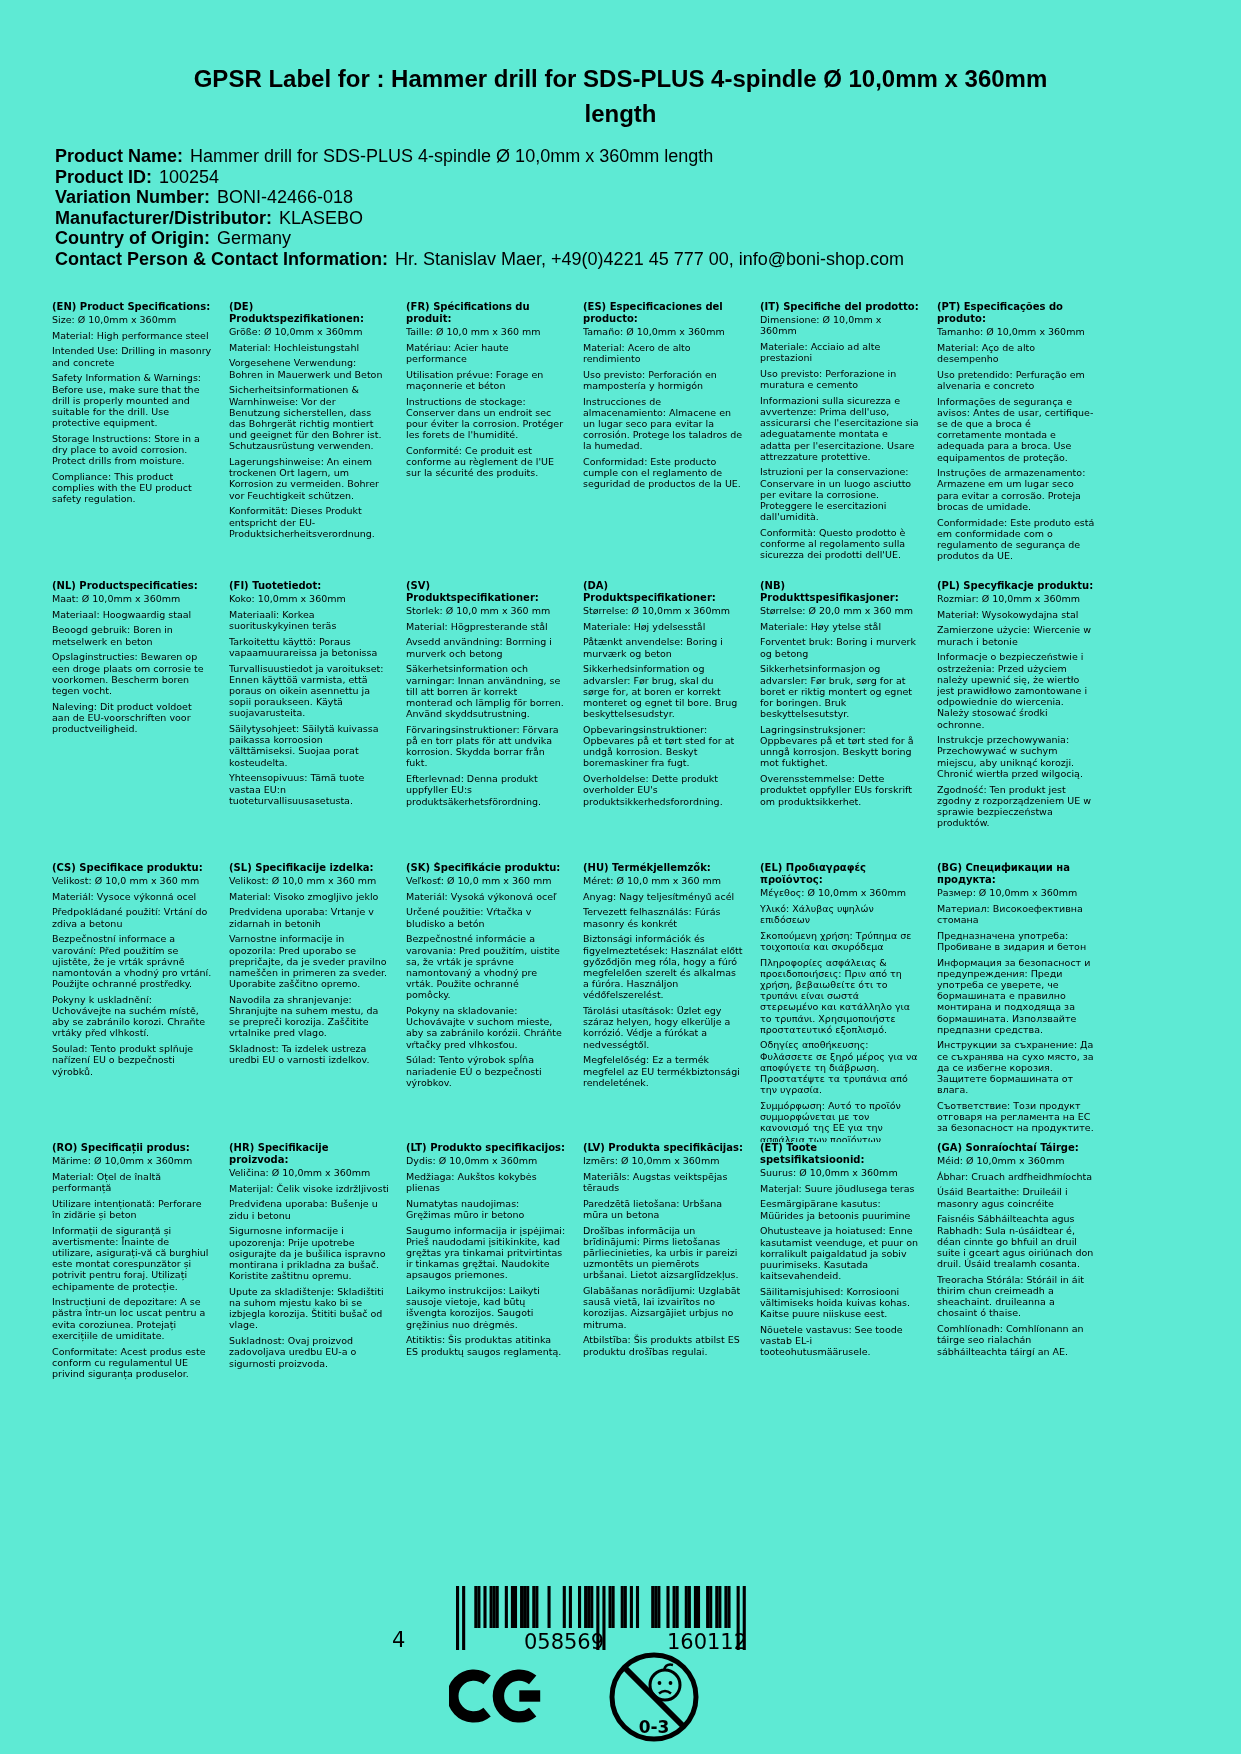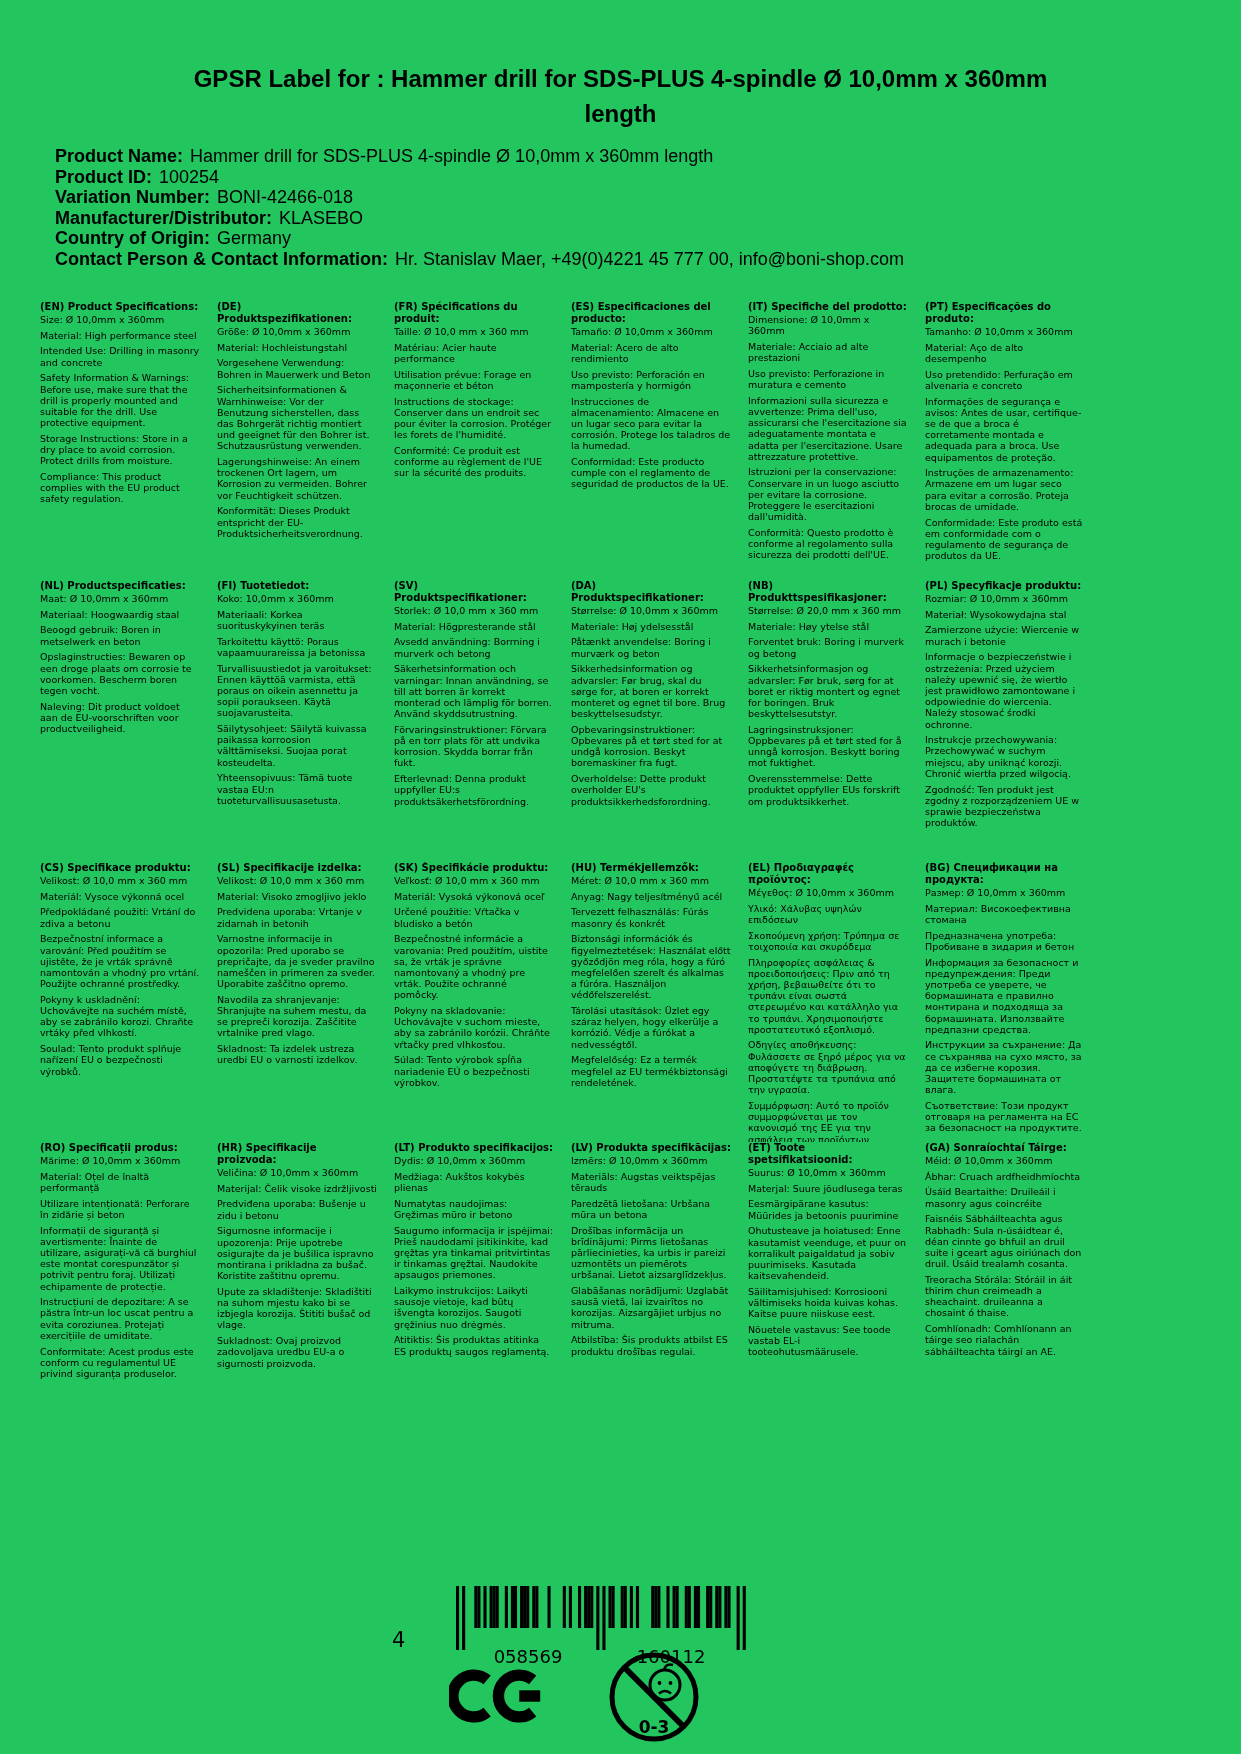--- a/index.html
+++ b/index.html
@@ -1,34 +1,34 @@
 <!DOCTYPE html>
 <html><head>
 <meta charset="utf-8">
 <style>
   html,body{margin:0;padding:0;background:#e8e8e8;}
-  .page{position:relative;width:1241px;height:1754px;background:#22c55e;color:#000;
+  .page{position:relative;width:1241px;height:1754px;background:#5eead4;color:#000;
         font-family:"DejaVu Sans",sans-serif;overflow:hidden;margin:0 auto;}
   .title{position:absolute;top:62px;left:0;width:100%;text-align:center;
          font-family:"Liberation Sans",sans-serif;font-weight:bold;font-size:24px;line-height:1.45;}
   .title-inner{max-width:880px;margin:0 auto;}
   .product-info{position:absolute;left:55px;top:146px;
                 font-family:"Liberation Sans",sans-serif;font-size:18px;line-height:20.5px;}
   .info-line .label{font-weight:bold;}
   .info-line .value{margin-left:7px;}
-  .spec-grid{position:absolute;left:40px;top:301px;display:grid;
+  .spec-grid{position:absolute;left:52px;top:301px;display:grid;
              grid-template-columns:repeat(6,160px);column-gap:17px;
              grid-template-rows:279px 282px 280px auto;}
   .spec-block{font-size:9.5px;line-height:1.18;word-wrap:break-word;overflow:hidden;}
   .spec-block h3{margin:0 0 1px 0;font-size:10px;line-height:1.2;font-weight:bold;}
   .spec-block p{margin:0 0 4.5px 0;}
   .barcode{position:absolute;left:392px;top:1586px;width:366px;height:78px;}
   .bc-first{position:absolute;left:0;top:42px;font-size:21px;}
   .bc-bars{position:absolute;left:64px;top:0;}
-  .bc-num{position:absolute;top:60px;font-size:18px;white-space:nowrap;}
+  .bc-num{position:absolute;top:44px;font-size:21px;white-space:nowrap;margin-left:36px;}
   .bc-num.left{left:136px;transform:translateX(-50%);}
   .bc-num.right{left:279px;transform:translateX(-50%);}
   .ce-mark{position:absolute;left:449px;top:1662px;}
   .age-mark{position:absolute;left:607px;top:1650px;}
 </style>
 </head>
 <body>
 
 <div class="page">
 

